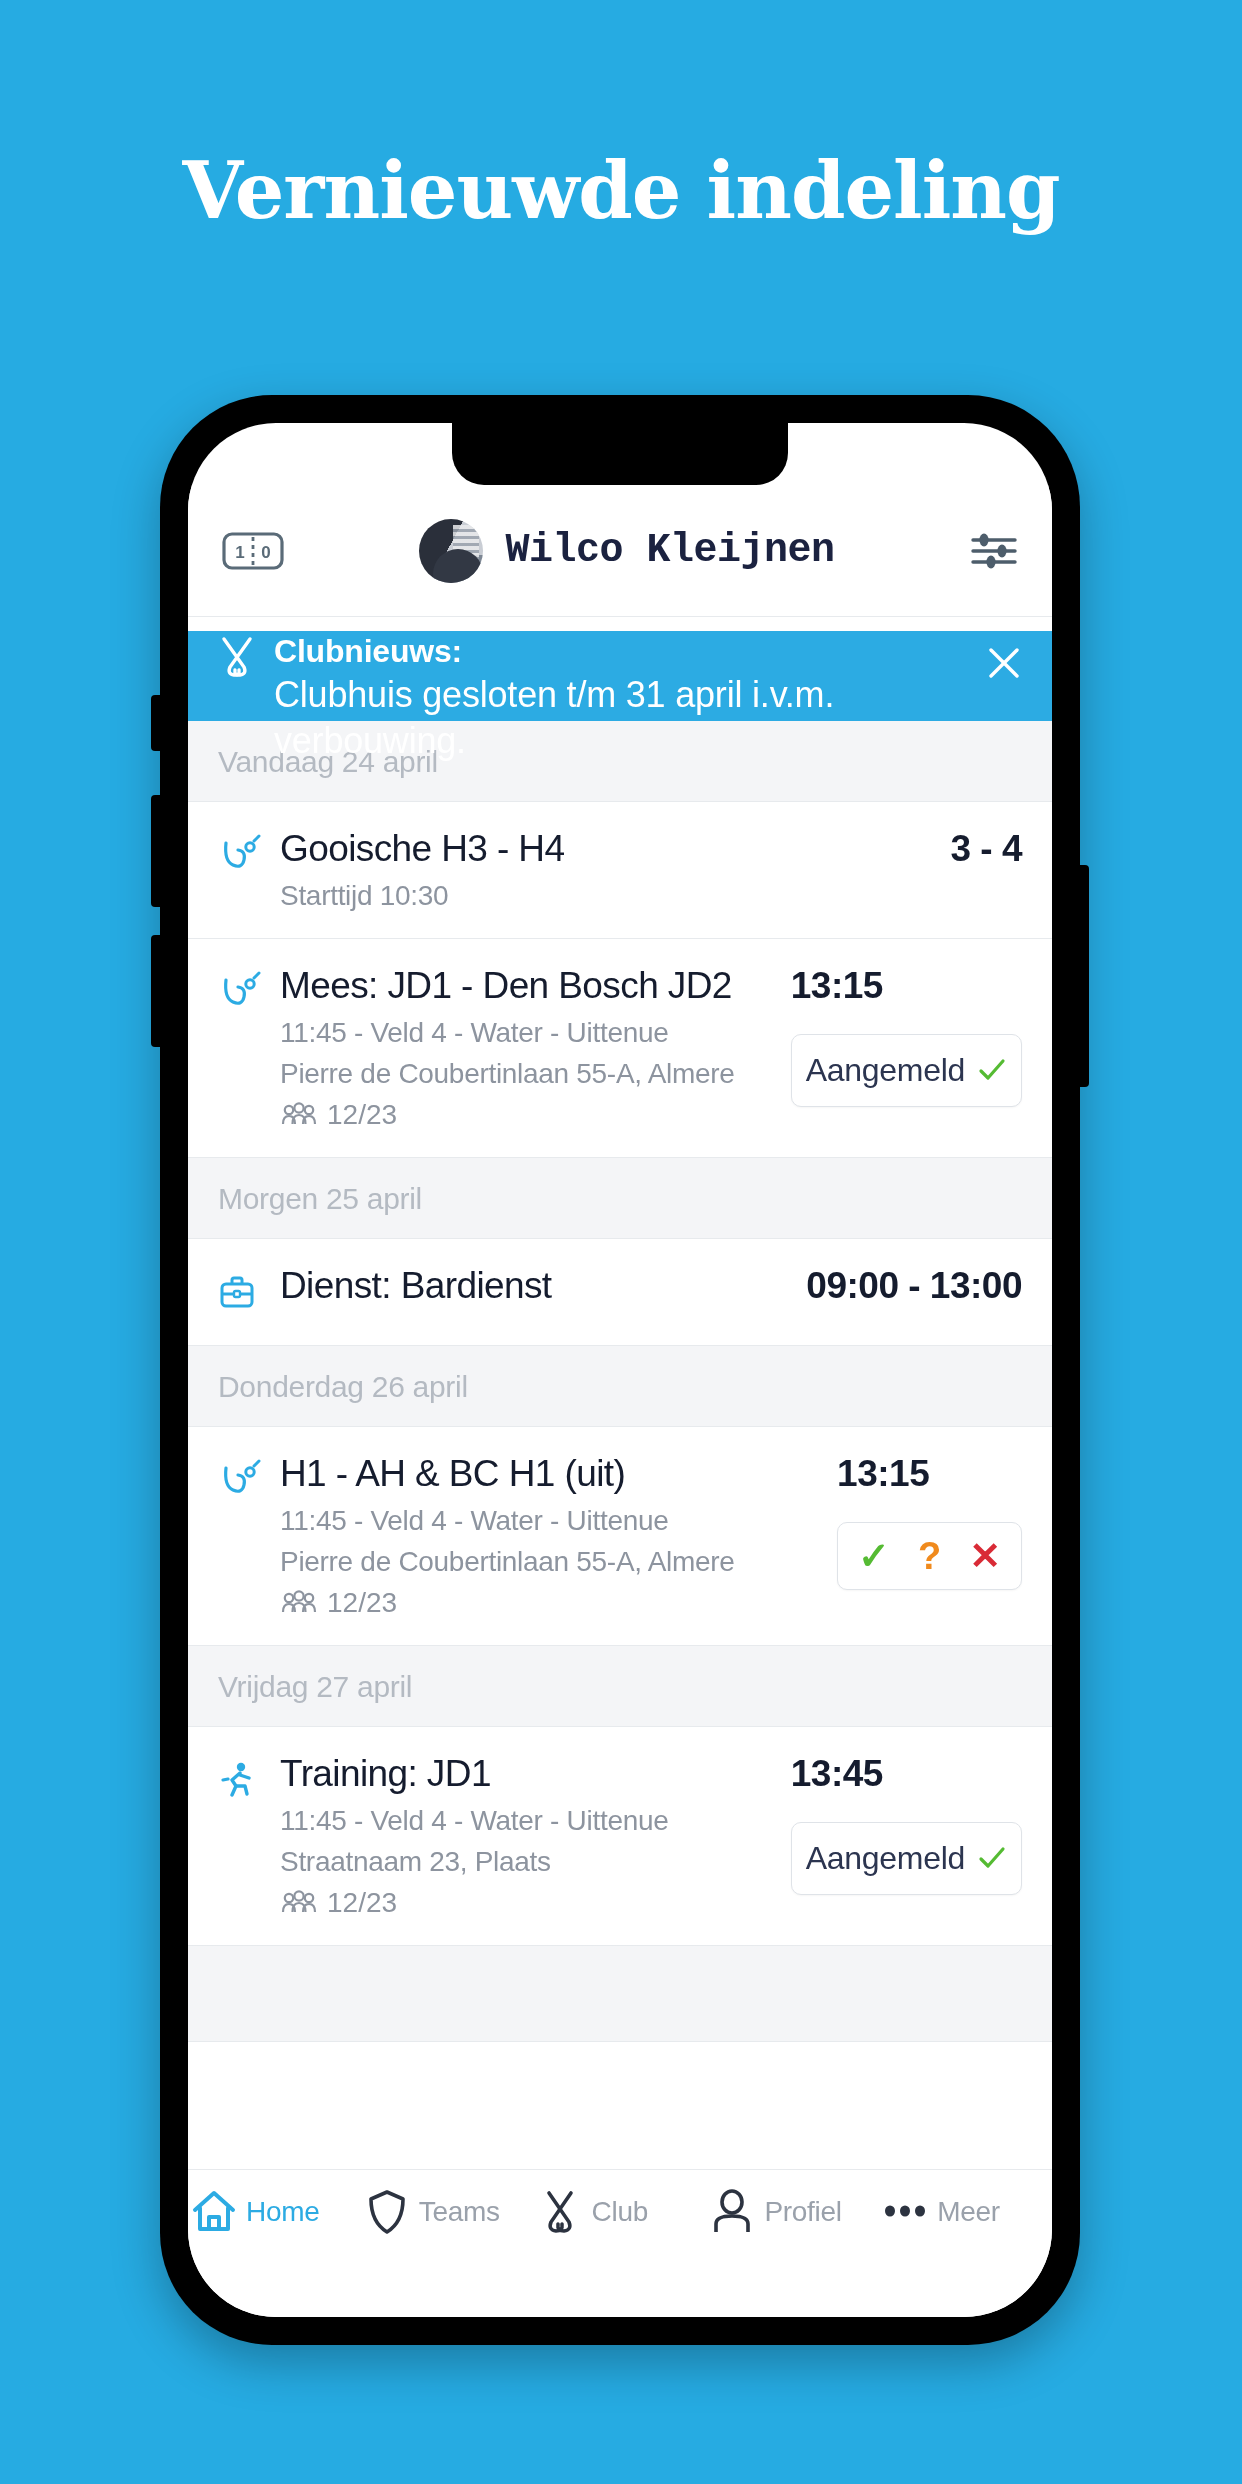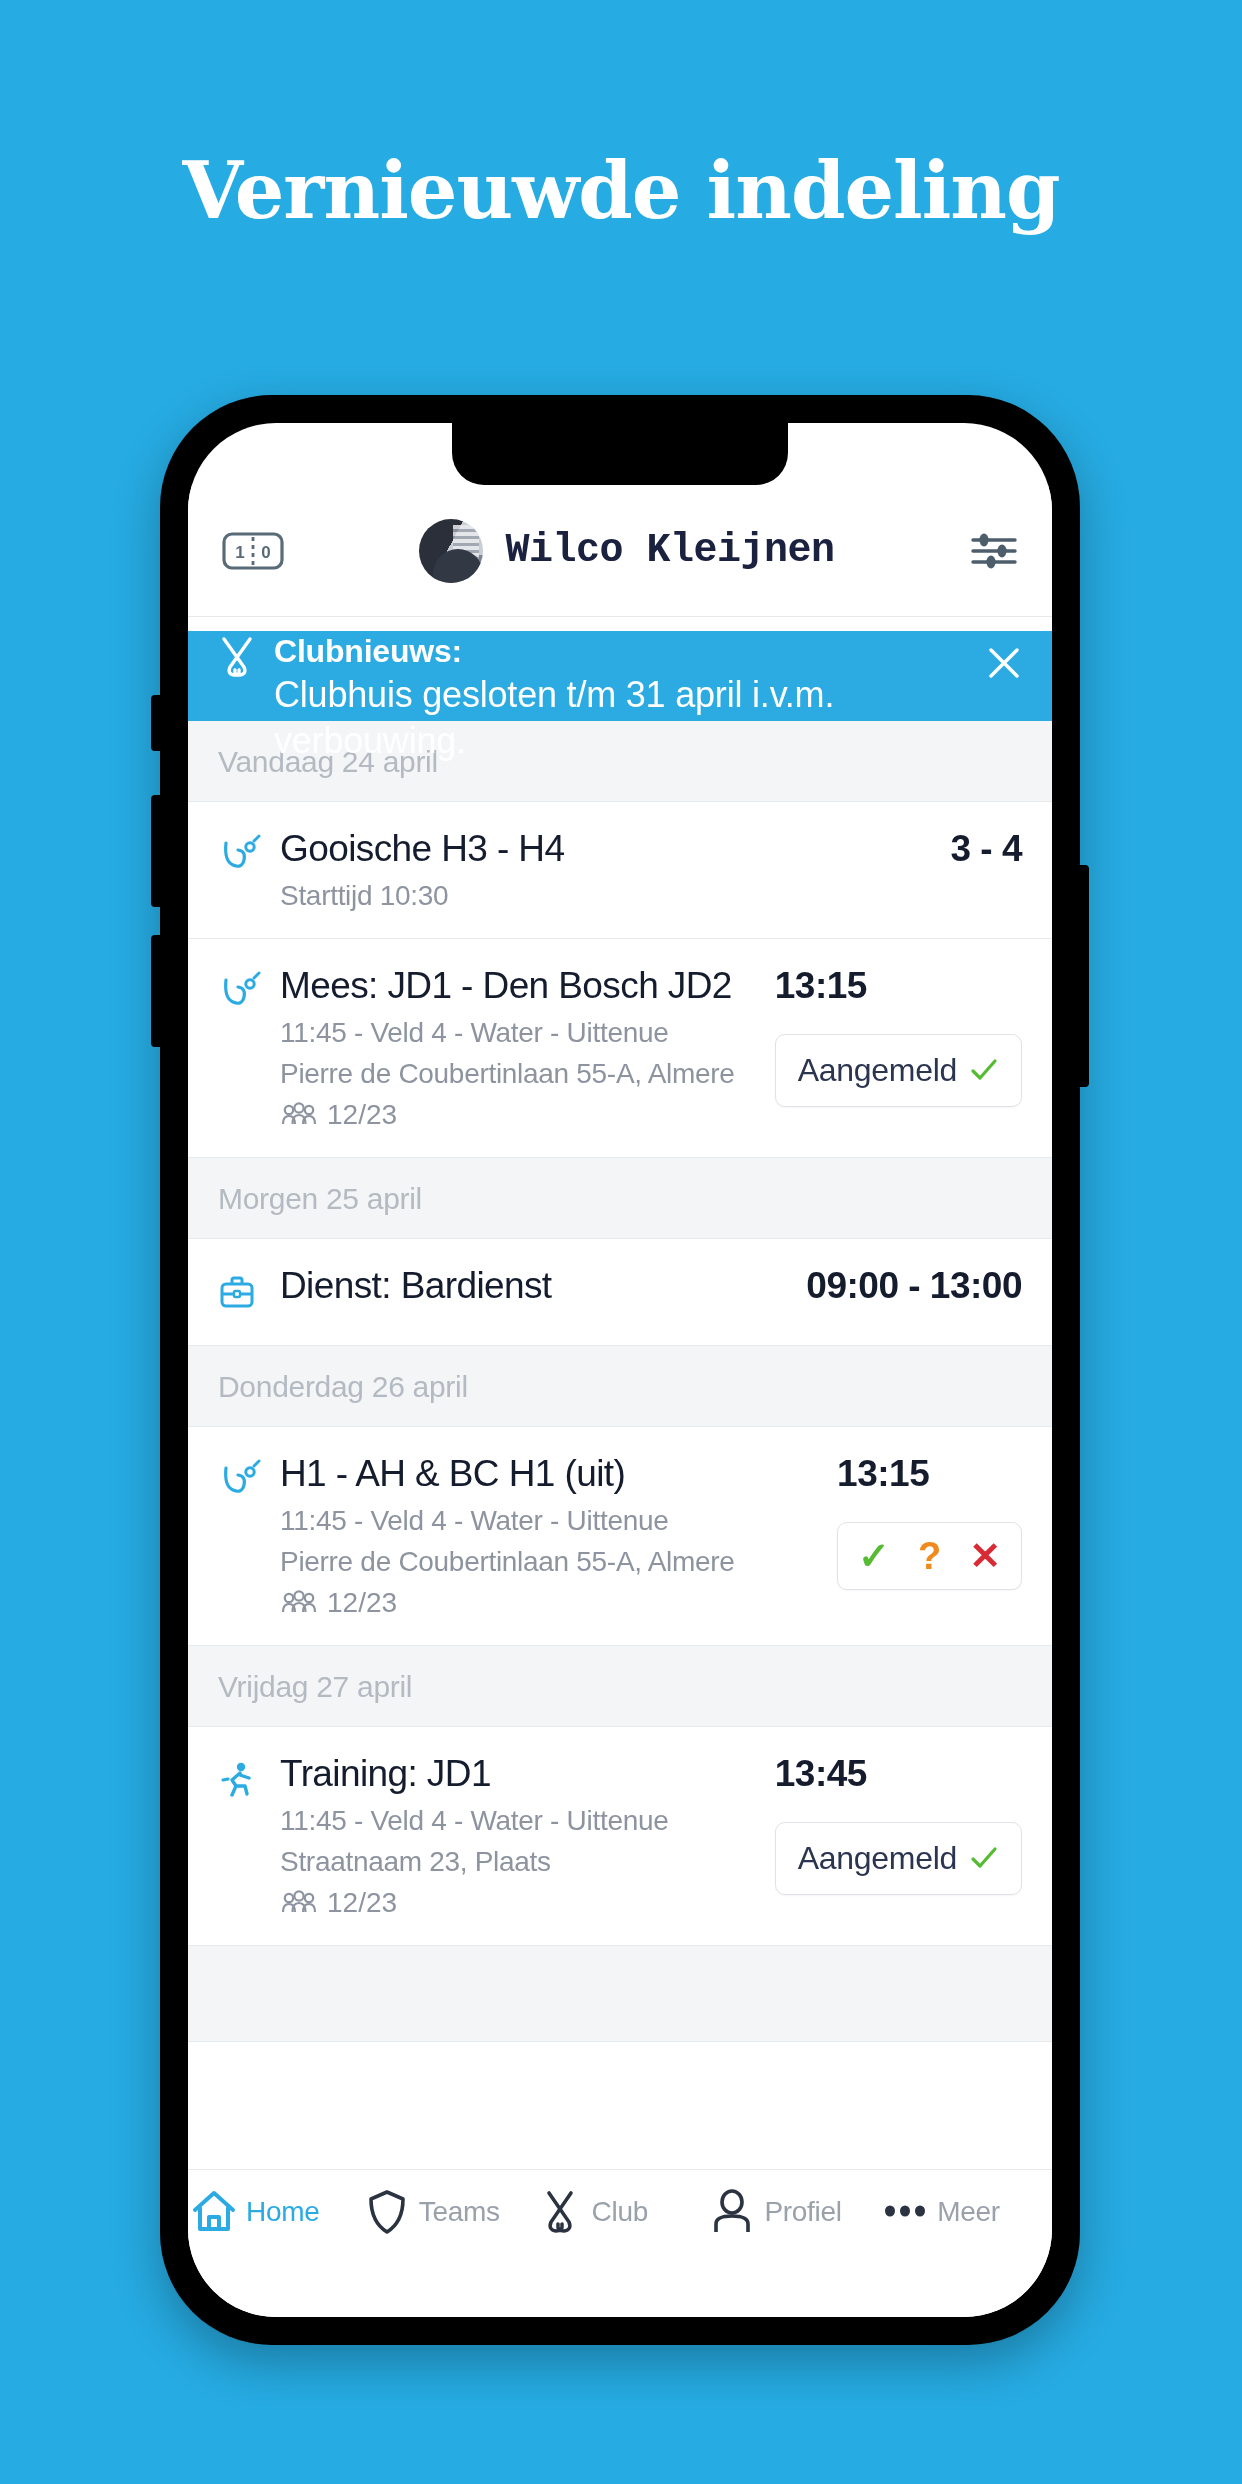--- a/index.html
+++ b/index.html
@@ -176,21 +176,21 @@
     color:#151c2e;
     letter-spacing:-0.5px;
     white-space:nowrap;
     line-height:1.16;
   }
   .status-btn {
     margin-top:26px;
     border:1px solid #dfe3e8;
     border-radius:10px;
     background:#ffffff;
-    padding:17px 22px;
+    padding:17px 14px;
     display:flex; align-items:center; gap:12px;
     font-size:32px; color:#2c3550;
     letter-spacing:-0.3px;
     white-space:nowrap;
     box-shadow:0 1px 2px rgba(0,0,0,0.04);
   }
   .check-mark { width:30px; height:30px; flex:0 0 auto; }
   .choice-btn {
     margin-top:26px;
     border:1px solid #dfe3e8;

